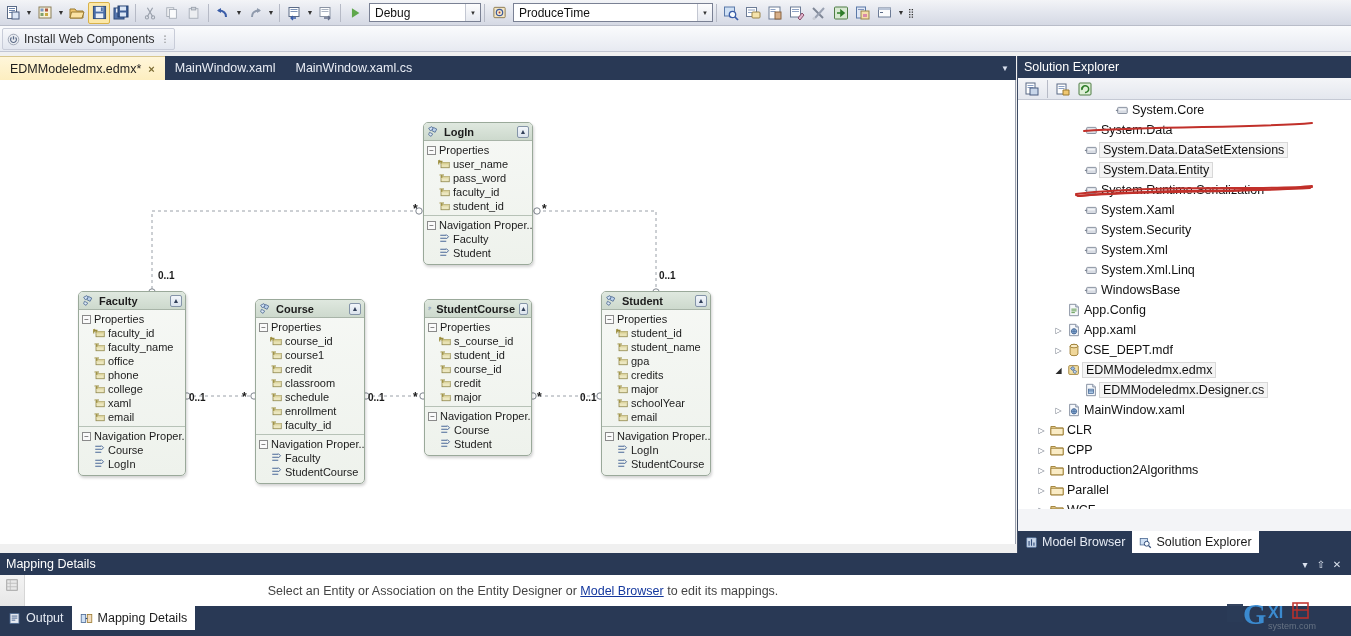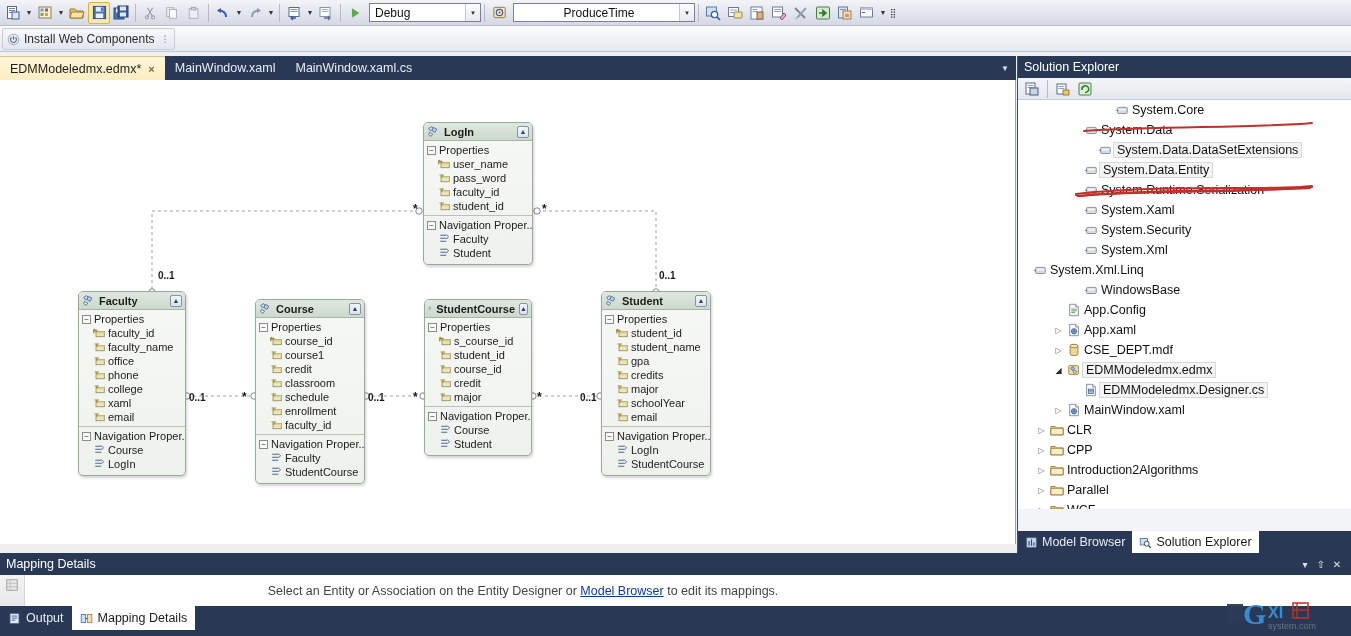--- a/index.html
+++ b/index.html
@@ -335,21 +335,21 @@
       <span class="cbtn">▼</span>
     </div>
     <div class="tb-sep"></div>
     <div class="tb-btn">
       <svg class="ico" width="15" height="15" viewBox="0 0 16 16">
         <rect x="2" y="2.5" width="12" height="11" rx="1" fill="#f3e6c6" stroke="#8c7a4e"></rect>
         <circle cx="8" cy="8" r="3.4" fill="none" stroke="#3d5b9c" stroke-width="1.3"></circle>
         <circle cx="8" cy="8" r="1" fill="#b13a2e"></circle>
       </svg>
     </div>
-    <div class="combo" style="width:182px;text-align:center;">
+    <div class="combo" style="width:200px;">
       <span class="cval">ProduceTime</span>
       <span class="cbtn">▼</span>
     </div>
     <div class="tb-sep"></div>
     <div class="tb-btn">
       <svg class="ico" width="16" height="16" viewBox="0 0 16 16">
         <rect x="1.5" y="2" width="10" height="9" fill="#cfe0f4" stroke="#5a79a8"></rect>
         <circle cx="9.5" cy="9.5" r="3.2" fill="#f6fbff" stroke="#3a5da8" stroke-width="1.3"></circle>
         <path d="M12 12 L15 15" stroke="#3a5da8" stroke-width="1.7"></path>
       </svg>
@@ -994,21 +994,21 @@
           <span class="exp"></span>
           <span class="ni">
             <svg width="14" height="14" viewBox="0 0 16 16">
               <rect x="3" y="5" width="11" height="7" rx="1" fill="#d8dce3" stroke="#7e8796"></rect>
               <rect x="4.5" y="6.5" width="8" height="2" fill="#f2f4f7"></rect>
               <path d="M1 8.5 h2.5" stroke="#7e8796" stroke-width="1.4"></path>
             </svg>
           </span>
           <span class="nl">System.Data</span>
         </div>
-        <div class="node boxed" style="padding-left: 51px; margin-left: 14px;">
+        <div class="node boxed" style="padding-left: 51px;">
           <span class="exp"></span>
           <span class="ni">
             <svg width="14" height="14" viewBox="0 0 16 16">
               <rect x="3" y="5" width="11" height="7" rx="1" fill="#d8dce3" stroke="#7e8796"></rect>
               <rect x="4.5" y="6.5" width="8" height="2" fill="#f2f4f7"></rect>
               <path d="M1 8.5 h2.5" stroke="#7e8796" stroke-width="1.4"></path>
             </svg>
           </span>
           <span class="nl">System.Data.DataSetExtensions</span>
         </div>
@@ -1060,21 +1060,21 @@
           <span class="exp"></span>
           <span class="ni">
             <svg width="14" height="14" viewBox="0 0 16 16">
               <rect x="3" y="5" width="11" height="7" rx="1" fill="#d8dce3" stroke="#7e8796"></rect>
               <rect x="4.5" y="6.5" width="8" height="2" fill="#f2f4f7"></rect>
               <path d="M1 8.5 h2.5" stroke="#7e8796" stroke-width="1.4"></path>
             </svg>
           </span>
           <span class="nl">System.Xml</span>
         </div>
-        <div class="node" style="">
+        <div class="node" style="padding-left: 51px;">
           <span class="exp"></span>
           <span class="ni">
             <svg width="14" height="14" viewBox="0 0 16 16">
               <rect x="3" y="5" width="11" height="7" rx="1" fill="#d8dce3" stroke="#7e8796"></rect>
               <rect x="4.5" y="6.5" width="8" height="2" fill="#f2f4f7"></rect>
               <path d="M1 8.5 h2.5" stroke="#7e8796" stroke-width="1.4"></path>
             </svg>
           </span>
           <span class="nl">System.Xml.Linq</span>
         </div>

